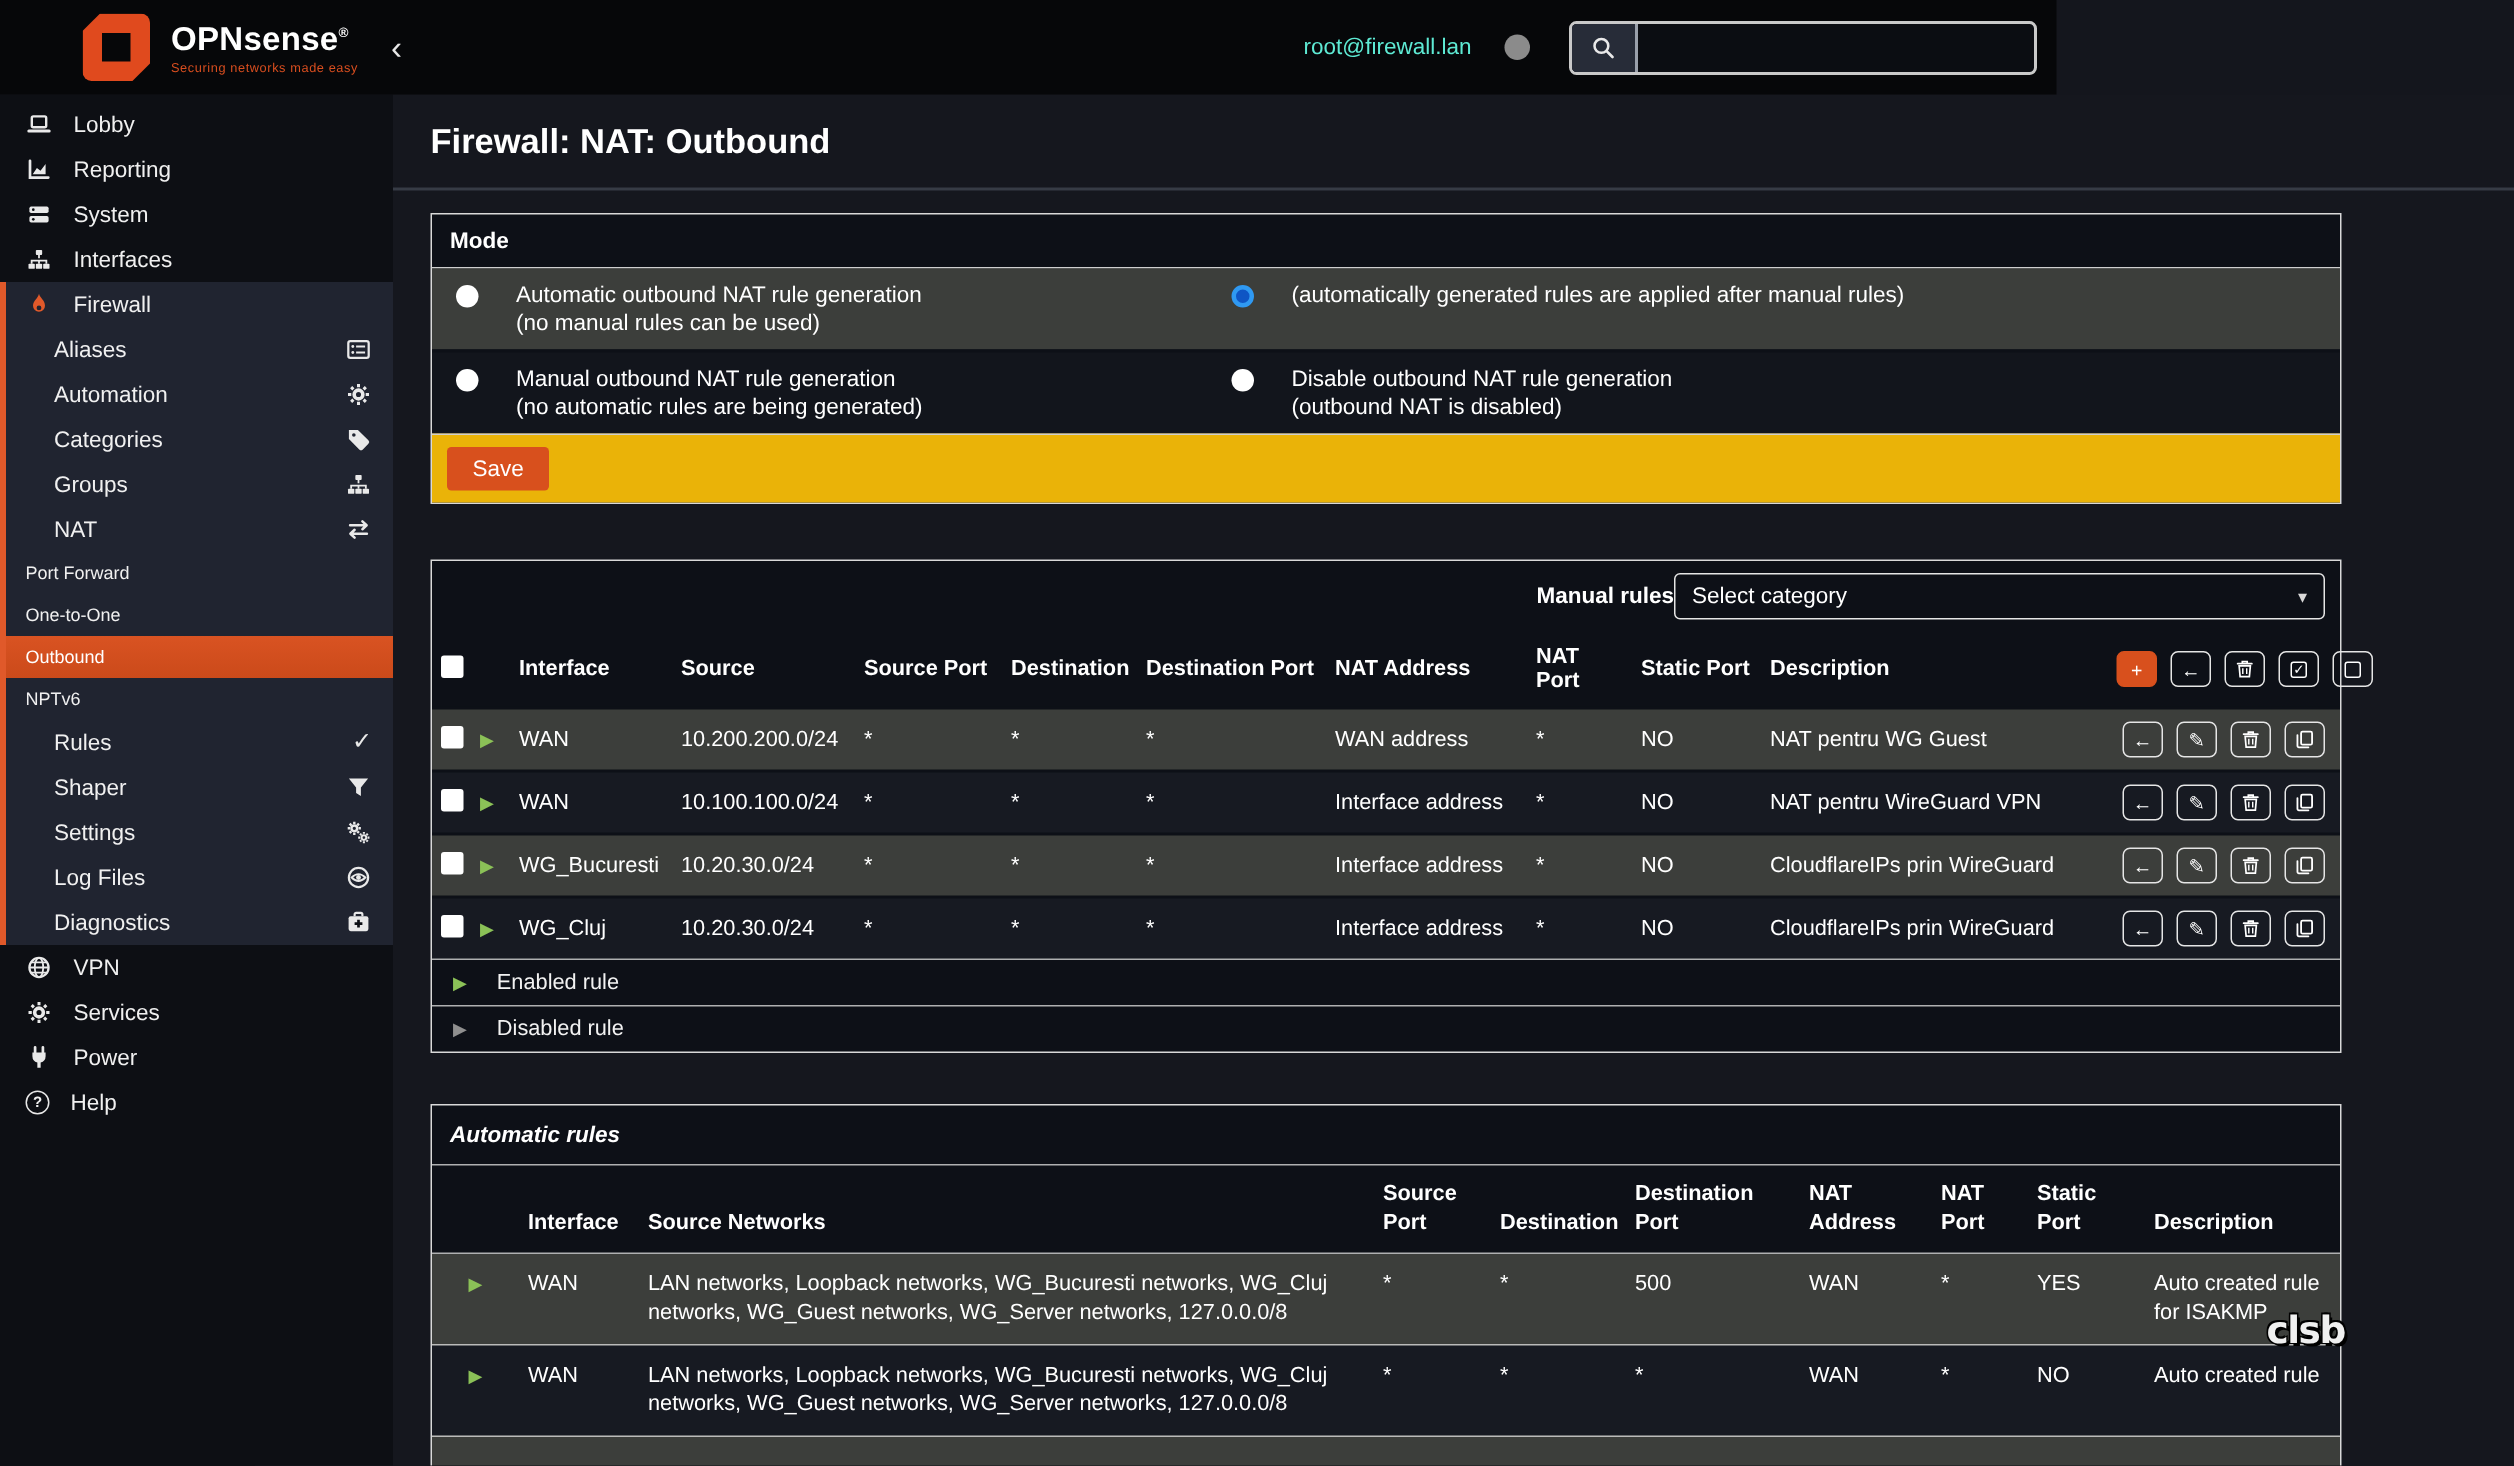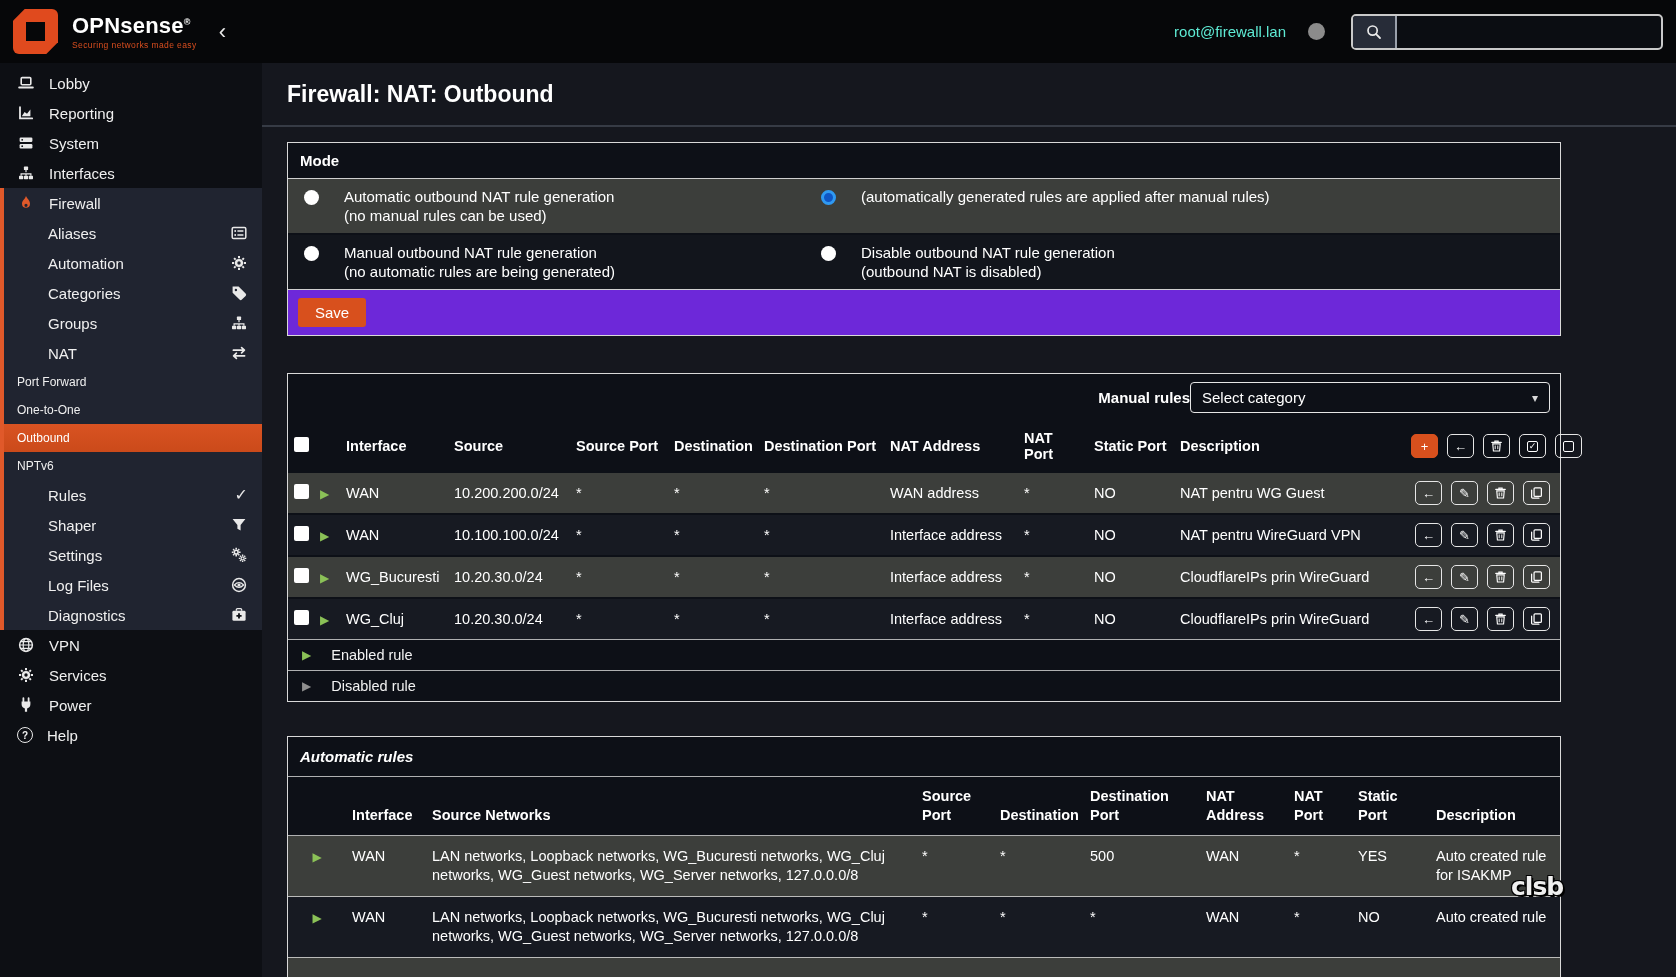--- a/index.html
+++ b/index.html
@@ -1,21 +1,21 @@
 <!DOCTYPE html>
 <html><head>
 <meta charset="utf-8">
 <style>
   * { margin:0; padding:0; box-sizing:border-box; }
   html,body { width:1676px; height:977px; overflow:hidden; background:#14161d;
     font-family:"Liberation Sans", sans-serif; color:#f2f2f2; }
 
   
-  .topbar { position:absolute; left:0; top:0; width:1676px; height:63px; background:#060709;
-    display:flex; align-items:center; z-index:30; }
+  .topbar { position:absolute; left:0; top:0; width:1371px; height:63px; background:#060709;
+    display:flex; align-items:center; z-index:30;padding-left:42px; }
   .logo-mark { width:45px; height:45px; margin-left:13px; position:relative; background:#e04a1e;
     clip-path:polygon(26% 0,100% 0,100% 74%,74% 100%,0 100%,0 26%); border-radius:6px; }
   .logo-mark::after { content:""; position:absolute; left:13px; top:13px; width:19px; height:19px; background:#060709; }
   .brand-wrap { margin-left:14px; display:flex; flex-direction:column; }
   .brand { font-size:22px; font-weight:bold; color:#fff; letter-spacing:.2px; }
   .brand sup { font-size:9px; }
   .tagline { font-size:8.5px; color:#d94e1f; letter-spacing:.4px; margin-top:1px; }
   .collapse { margin-left:22px; font-size:22px; color:#e8e8e8; line-height:1; cursor:pointer; }
   .topbar-right { margin-left:auto; display:flex; align-items:center; }
   .user-label { font-size:15px; color:#5eead4; }
@@ -28,21 +28,21 @@
     font-size:15px; padding:0 10px; font-family:inherit; }
 
   
   .sidebar { position:absolute; left:0; top:63px; width:262px; bottom:0; background:#0d0f14; z-index:20; }
   .nav-item { height:30px; display:flex; align-items:center; padding-left:17px; gap:14px;
     font-size:15px; color:#f0f0f0; cursor:pointer; }
   .nico { width:18px; height:16px; flex:0 0 18px; color:#e9e9e9; }
   .nav-top { padding-top:5px; }
   .fw-block { background:#202430; border-left:4px solid #e0592a; }
   .fw-block .nav-item { padding-left:13px; }
-  .fw-sub .nav-item { padding-left:44px;justify-content:space-between; }
+  .fw-sub .nav-item { padding-left:32px;justify-content:space-between; }
   .right-ic { margin-left:auto; margin-right:14px; width:18px; height:16px; color:#e9e9e9; text-align:center; }
   .right-glyph { margin-left:auto; margin-right:14px; font-size:16px; color:#e9e9e9; line-height:1; }
   .fw-sub2 .nav-item { height:28px; font-size:12px; }
   .nav-item.active { background:linear-gradient(#d95322,#cb4a1a); color:#fff; }
   .help-ic { width:16px; height:16px; border:1.6px solid #e9e9e9; border-radius:50%; display:flex;
     align-items:center; justify-content:center; font-size:10px; font-weight:bold; }
   .help-ic::after { content:"?"; }
 
   
   .main { position:absolute; left:262px; top:63px; right:0; bottom:0; background:#15171e; overflow:hidden; }
@@ -56,38 +56,38 @@
   
   .mode-panel { margin-top:15px; }
   .mode-head { padding:9px 12px; border-bottom:1px solid #cfcfcf; }
   .mode-row { display:grid; grid-template-columns:517px 1fr; padding:8px 0; }
   .mode-row.striped { background:#3c3e3b; }
   .mode-row.dark { background:#12151c; border-top:2px solid #0d1017; }
   .opt { display:flex; align-items:flex-start; padding-left:16px; gap:25px; cursor:pointer; }
   .radio { width:15px; height:15px; border-radius:50%; background:#fff; margin-top:3px; flex:0 0 15px; }
   .radio.checked { background:#0f55c4; border:3px solid #2f99f2; }
   .opt-text { display:flex; flex-direction:column; font-size:15px; line-height:19px; color:#fff; }
-  .mode-foot { background:#6d28d9; border-top:1px solid #cfcfcf; padding:8px 10px; }
+  .mode-foot { background:#eab308; border-top:1px solid #cfcfcf; padding:8px 10px; }
   .btn-save { background:#d8501d; color:#fff; border:none; border-radius:3px; font-size:15px;
     padding:6px 17px; font-family:inherit; cursor:pointer; }
 
   
   table { border-collapse:collapse; table-layout:fixed; width:1272px; }
   th { text-align:left; font-size:14.5px; font-weight:bold; color:#fff; padding:9px 6px;margin-left:37px; }
   td { font-size:14.5px; color:#fff; padding:8px 6px; vertical-align:middle; }
   tr.striped { background:#3c3e3b; }
   tr.dark { background:#171a22; }
   .play { color:#8bc157; font-size:12px; }
   .play.gray { color:#8f8f8f; }
   .cbox { display:inline-block; width:15px; height:15px; background:#fff; border-radius:2px; cursor:pointer; }
 
   
   .manual-panel { margin-top:37px; }
   .manual-head { display:flex; align-items:center; justify-content:flex-end; padding:8px 10px 8px 12px; }
-  .cat-select { width:360px; height:31px; border:1.5px solid #e6e6e6; border-radius:4px; display:flex;
+  .cat-select { width:434px; height:31px; border:1.5px solid #e6e6e6; border-radius:4px; display:flex;
     align-items:center; padding:0 11px; font-size:15px; color:#fff; cursor:pointer; background:#0d1017;gap:36px; }
   .caret { margin-left:auto; font-size:12px; color:#d9d9d9; }
   .mtable thead tr { border-bottom:1px solid rgba(230,230,230,.75); }
   .mtable tbody tr { border-top:2px solid #0d1017; }
   .abtn { display:inline-flex; align-items:center; justify-content:center; width:27px; height:24px;
     border:1.6px solid #e6e6e6; border-radius:5px; background:transparent; color:#fff; font-size:13px;
     margin-left:5px; cursor:pointer; vertical-align:middle; padding:0; font-family:inherit; }
   .abtn.orange { background:#d8501d; border-color:#d8501d; }
   .abtn .sq { width:11px; height:11px; border:1.6px solid #fff; border-radius:2px; display:flex;
     align-items:center; justify-content:center; font-size:9px; }

